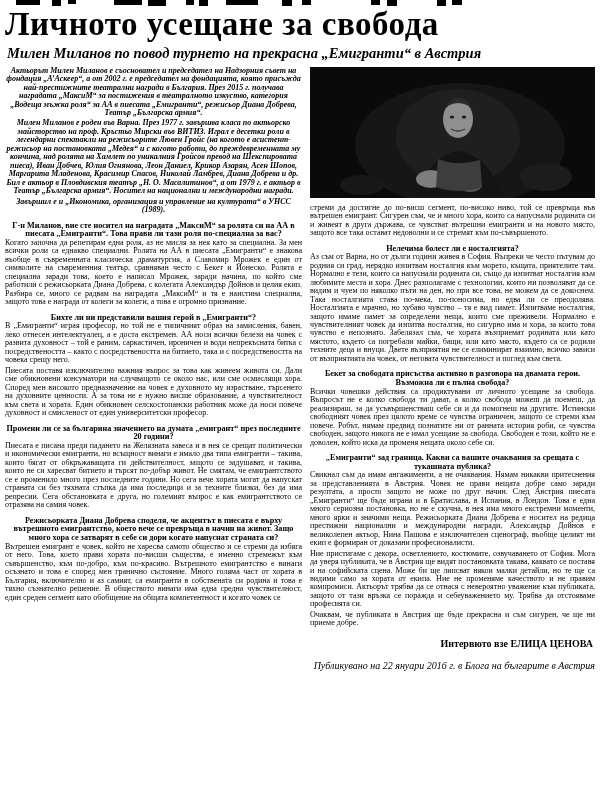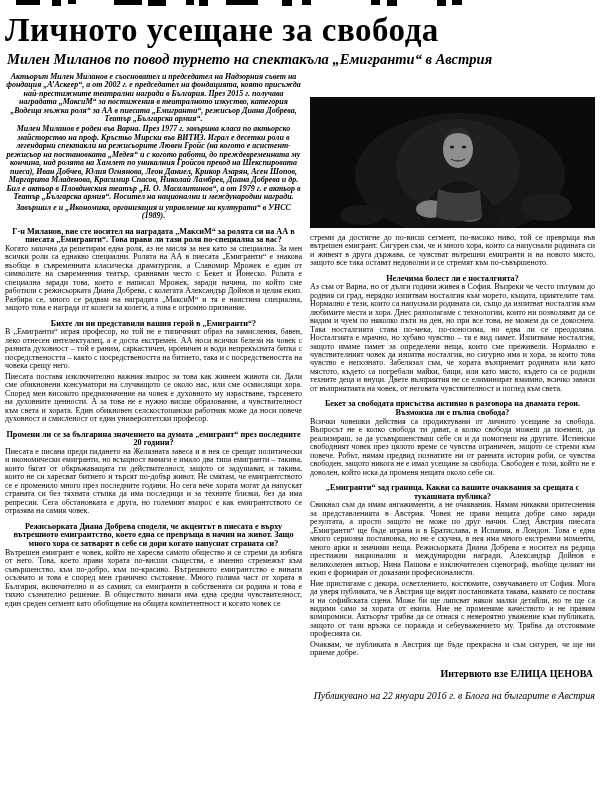--- a/index.html
+++ b/index.html
@@ -23,32 +23,32 @@
   .frag:nth-of-type(6){width:8px;height:5px;margin-right:5px;}
   .frag:nth-of-type(7){width:9px;height:6px;margin-right:18px;}
   .frag:nth-of-type(8){width:32px;height:5px;margin-right:24px;}
   .frag:nth-of-type(9){width:10px;height:6px;margin-right:10px;}
   .frag:nth-of-type(10){width:9px;height:5px;margin-right:60px;}
   .frag:nth-of-type(11){width:9px;height:5px;margin-right:7px;}
   .frag:nth-of-type(12){width:10px;height:6px;margin-right:40px;}
   .frag:nth-of-type(13){width:9px;height:6px;margin-right:6px;}
   .frag:nth-of-type(14){width:10px;height:5px;}
 
-  .header { padding:14px 5px 0 5px; }
+  .header { padding:8px 5px 0 5px; }
   .title {
     margin:0; font-size:33px; line-height:1.02; font-weight:bold;
     letter-spacing:0.5px;
   }
   .subtitle {
     margin:3px 0 0 2px; font-size:14.5px; font-weight:bold; font-style:italic;
   }
 
   .columns { display:flex; gap:8px; padding:5px 5px 0 5px; box-sizing:border-box; }
   .col-left  { width:297px; flex:none; }
-  .col-right { width:285px; flex:none;margin-top:24px; }
+  .col-right { width:285px; flex:none; }
 
   p.intro-para {
     margin:0 0 2px 0; font-size:8px; line-height:1.06;
     font-weight:bold; font-style:italic; text-align:center;
   }
   p.question {
     margin:7px 0 0 0; font-size:8.2px; line-height:1.06;
     font-weight:bold; text-align:center;
   }
   p.answer {
@@ -85,41 +85,41 @@
       <span class="frag"></span>
     <span class="frag"></span>
       <span class="frag"></span>
       <span class="frag"></span>
     <span class="frag"></span>
       <span class="frag"></span>
   </div>
 
   <div class="header">
     <h1 class="title">Личното усещане за свобода</h1>
-    <div class="subtitle">Милен Миланов по повод турнето на спектакъла „Емигранти“ в Австрия</div>
+    <div class="subtitle">Милен Миланов по повод турнето на прекрасна „Емигранти“ в Австрия</div>
   </div>
 
   <div class="columns">
 
     <div class="col-left">
       <p class="intro-para">Актьорът Милен Миланов е съосновател и председател на Надзорния съвет на фондация „А’Аскеер“, а от 2002 г. е председател на фондацията, която присъжда най-престижните театрални награди в България. През 2015 г. получава наградата „МаксиМ“ за постижения в театралното изкуство, категория „Водеща мъжка роля“ за АА в пиесата „Емигранти“, режисьор Диана Добрева, Театър „Българска армия“.</p>
       <p class="intro-para">Милен Миланов е роден във Варна. През 1977 г. завършва класа по актьорско майсторство на проф. Кръстьо Мирски във ВИТИЗ. Играл е десетки роли в легендарни спектакли на режисьорите Лювен Гройс (на когото е асистент-режисьор на постановката „Медея“ и с когото работи, до преждевременната му кончина, над ролята на Хамлет по уникалния Гройсов превод на Шекспировата пиеса), Иван Добчев, Юлия Огнянова, Леон Даниел, Крикор Азарян, Асен Шопов, Маргарита Младенова, Красимир Спасов, Николай Ламбрев, Диана Добрева и др. Бил е актьор в Пловдивския театър „Н. О. Масалитинов“, а от 1979 г. е актьор в Театър „Българска армия“. Носител на национални и международни награди.</p>
       <p class="intro-para">Завършил е и „Икономика, организация и управление на културата“ в УНСС (1989).</p>
 
       <p class="question">Г-н Миланов, вие сте носител на наградата „МаксиМ“ за ролята си на АА в пиесата „Емигранти“. Това прави ли тази роля по-специална за вас?</p>
       <p class="answer">Когато започна да репетирам една роля, аз не мисля за нея като за специална. За мен всички роли са еднакво специални. Ролята на АА в пиесата „Емигранти“ е знакова въобще в съвременната класическа драматургия, а Славомир Мрожек е един от символите на съвременния театър, сравняван често с Бекет и Йонеско. Ролята е специална заради това, което е написал Мрожек, заради начина, по който сме работили с режисьорката Диана Добрева, с колегата Александър Дойнов и целия екип. Разбира се, много се радвам на наградата „МаксиМ“ и тя е наистина специална, защото това е награда от колеги за колеги, а това е огромно признание.</p>
 
       <p class="question">Бихте ли ни представили вашия герой в „Емигранти“?</p>
       <p class="answer">В „Емигранти“ играя професор, но той не е типичният образ на замисления, бавен, леко отнесен интелектуалец, а е доста екстремен. АА носи всички белези на човек с развита духовност – той е раним, саркастичен, ироничен и води непрекъсната битка с посредствеността – както с посредствеността на битието, така и с посредствеността на човека срещу него.</p>
       <p class="answer">Пиесата поставя изключително важния въпрос за това как живеем живота си. Дали сме обикновени консуматори на случващото се около нас, или сме осмислящи хора. Според мен високото предназначение на човек е духовното му израстване, търсенето на духовните ценности. А за това не е нужно висше образование, а чувствителност към света и хората. Един обикновен селскостопански работник може да носи повече духовност и смисленост от един университетски професор.</p>
 
       <p class="question">Промени ли се за българина значението на думата „емигрант“ през последните 20 години?</p>
       <p class="answer">Пиесата е писана преди падането на Желязната завеса и в нея се срещат политически и икономически емигранти, но всъщност винаги е имало два типа емигранти – такива, които бягат от обкръжаващата ги действителност, защото се задушават, и такива, които не си харесват битието и търсят по-добър живот. Не смятам, че емигрантството се е променило много през последните години. Но сега вече хората могат да напускат страната си без тяхната стъпка да има последици и за техните близки, без да има репресии. Сега обстановката е друга, но големият въпрос е как емигрантството се отразява на самия човек.</p>
 
-      <p class="question">Режисьорката Диана Добрева споделя, че акцентът в пиесата е върху вътрешното емигрантство, което една се превръща в начин на живот. Защо много хора се затварят в себе си дори когато напуснат страната си?</p>
+      <p class="question">Режисьорката Диана Добрева споделя, че акцентът в пиесата е върху вътрешното емигрантство, което вече се превръща в начин на живот. Защо много хора се затварят в себе си дори когато напуснат страната си?</p>
       <p class="answer">Вътрешен емигрант е човек, който не харесва самото общество и се стреми да избяга от него. Това, което прави хората по-висши същества, е именно стремежът към съвършенство, към по-добро, към по-красиво. Вътрешното емигрантство е винаги осъзнато и това е според мен гранично състояние. Много голяма част от хората в България, включително и аз самият, са емигранти в собствената си родина и това е тяхно съзнателно решение. В обществото винаги има една средна чувствителност, един среден сегмент като обобщение на общата компетентност и когато човек се</p>
     </div>
 
     <div class="col-right">
 
       <div class="photo-wrap">
         <svg viewBox="0 0 285 131" preserveAspectRatio="none">
           <rect x="0" y="0" width="285" height="131" fill="#0a0a0a"></rect>
           <ellipse cx="150" cy="78" rx="105" ry="62" fill="#161616"></ellipse>
           <ellipse cx="148" cy="70" rx="62" ry="48" fill="#1f1f1f"></ellipse>

